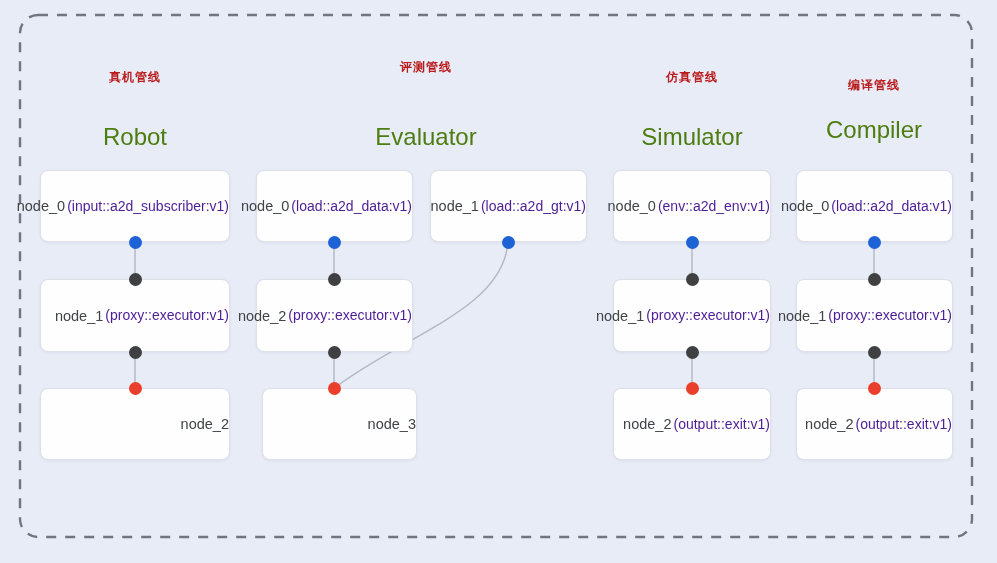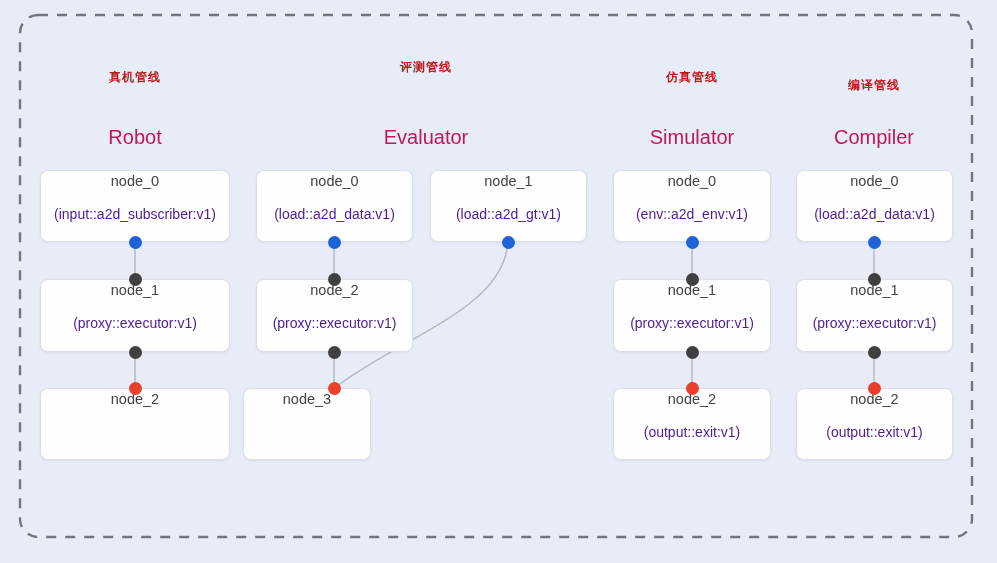--- a/index.html
+++ b/index.html
@@ -24,36 +24,36 @@
     font-size: 12px;
     font-weight: bold;
     color: #b91c1c;
     letter-spacing: 1px;
     white-space: nowrap;
     z-index: 1;
   }
   .pipe-header-en {
     position: absolute;
     transform: translate(-50%, -50%);
-    font-size: 20px;
-    color: #be185d;
+    font-size: 24px;
+    color: #4d7c0f;
     white-space: nowrap;
     z-index: 1;
   }
   .node-box {
     position: absolute;
     background: #fefefe;
     border: 1px solid #dde0e7;
     border-radius: 8px;
     box-shadow: 0 1px 3px rgba(30,40,70,0.06);
     display: flex;
-    flex-direction: column;
+    flex-direction: row;
     align-items: center;
-    justify-content: flex-start;
-    gap: 14px;
+    justify-content: flex-end;
+    gap: 2px;
     z-index: 1;
     box-sizing: border-box;
     cursor: default;
   }
   .node-title {
     font-size: 14.5px;
     color: #404347;
     line-height: 20px;
     white-space: nowrap;
   }
@@ -114,21 +114,21 @@
       <div class="node-title">node_1</div>
       <div class="node-subtitle">(load::a2d_gt:v1)</div>
     </div>
     <div class="port-dot" style="left: 502px; top: 235.5px; background: rgb(30, 99, 213);"></div>
     <div class="node-box" style="left: 256px; top: 279px; width: 157px; height: 73px;">
       <div class="node-title">node_2</div>
       <div class="node-subtitle">(proxy::executor:v1)</div>
     </div>
     <div class="port-dot" style="left: 328px; top: 272.5px; background: rgb(63, 64, 66);"></div>
     <div class="port-dot" style="left: 328px; top: 345.5px; background: rgb(63, 64, 66);"></div>
-    <div class="node-box" style="left: 243px; top: 388px; width: 128px; height: 72px;">
+    <div class="node-box" style="left: 262px; top: 388px; width: 155px; height: 72px;">
       <div class="node-title">node_3</div>
     </div>
     <div class="port-dot" style="left: 328px; top: 381.5px; background: rgb(234, 63, 44);"></div>
     <div class="pipe-header-zh" style="left: 692px; top: 77px;">仿真管线</div>
     <div class="pipe-header-en" style="left: 692px; top: 137px; text-align: right;">Simulator</div>
     <div class="node-box" style="left: 613px; top: 170px; width: 158px; height: 72px;">
       <div class="node-title">node_0</div>
       <div class="node-subtitle">(env::a2d_env:v1)</div>
     </div>
     <div class="port-dot" style="left: 685.5px; top: 235.5px; background: rgb(30, 99, 213);"></div>
@@ -137,21 +137,21 @@
       <div class="node-subtitle">(proxy::executor:v1)</div>
     </div>
     <div class="port-dot" style="left: 685.5px; top: 272.5px; background: rgb(63, 64, 66);"></div>
     <div class="port-dot" style="left: 685.5px; top: 345.5px; background: rgb(63, 64, 66);"></div>
     <div class="node-box" style="left: 613px; top: 388px; width: 158px; height: 72px;">
       <div class="node-title">node_2</div>
       <div class="node-subtitle">(output::exit:v1)</div>
     </div>
     <div class="port-dot" style="left: 685.5px; top: 381.5px; background: rgb(234, 63, 44);"></div>
     <div class="pipe-header-zh" style="left: 874px; top: 77px; margin-top: 8px;">编译管线</div>
-    <div class="pipe-header-en" style="left: 874px; top: 137px;">Compiler</div>
+    <div class="pipe-header-en" style="left: 874px; top: 130px;">Compiler</div>
     <div class="node-box" style="left: 796px; top: 170px; width: 157px; height: 72px;">
       <div class="node-title">node_0</div>
       <div class="node-subtitle">(load::a2d_data:v1)</div>
     </div>
     <div class="port-dot" style="left: 868px; top: 235.5px; background: rgb(30, 99, 213);"></div>
     <div class="node-box" style="left: 796px; top: 279px; width: 157px; height: 73px;">
       <div class="node-title">node_1</div>
       <div class="node-subtitle">(proxy::executor:v1)</div>
     </div>
     <div class="port-dot" style="left: 868px; top: 272.5px; background: rgb(63, 64, 66);"></div>

